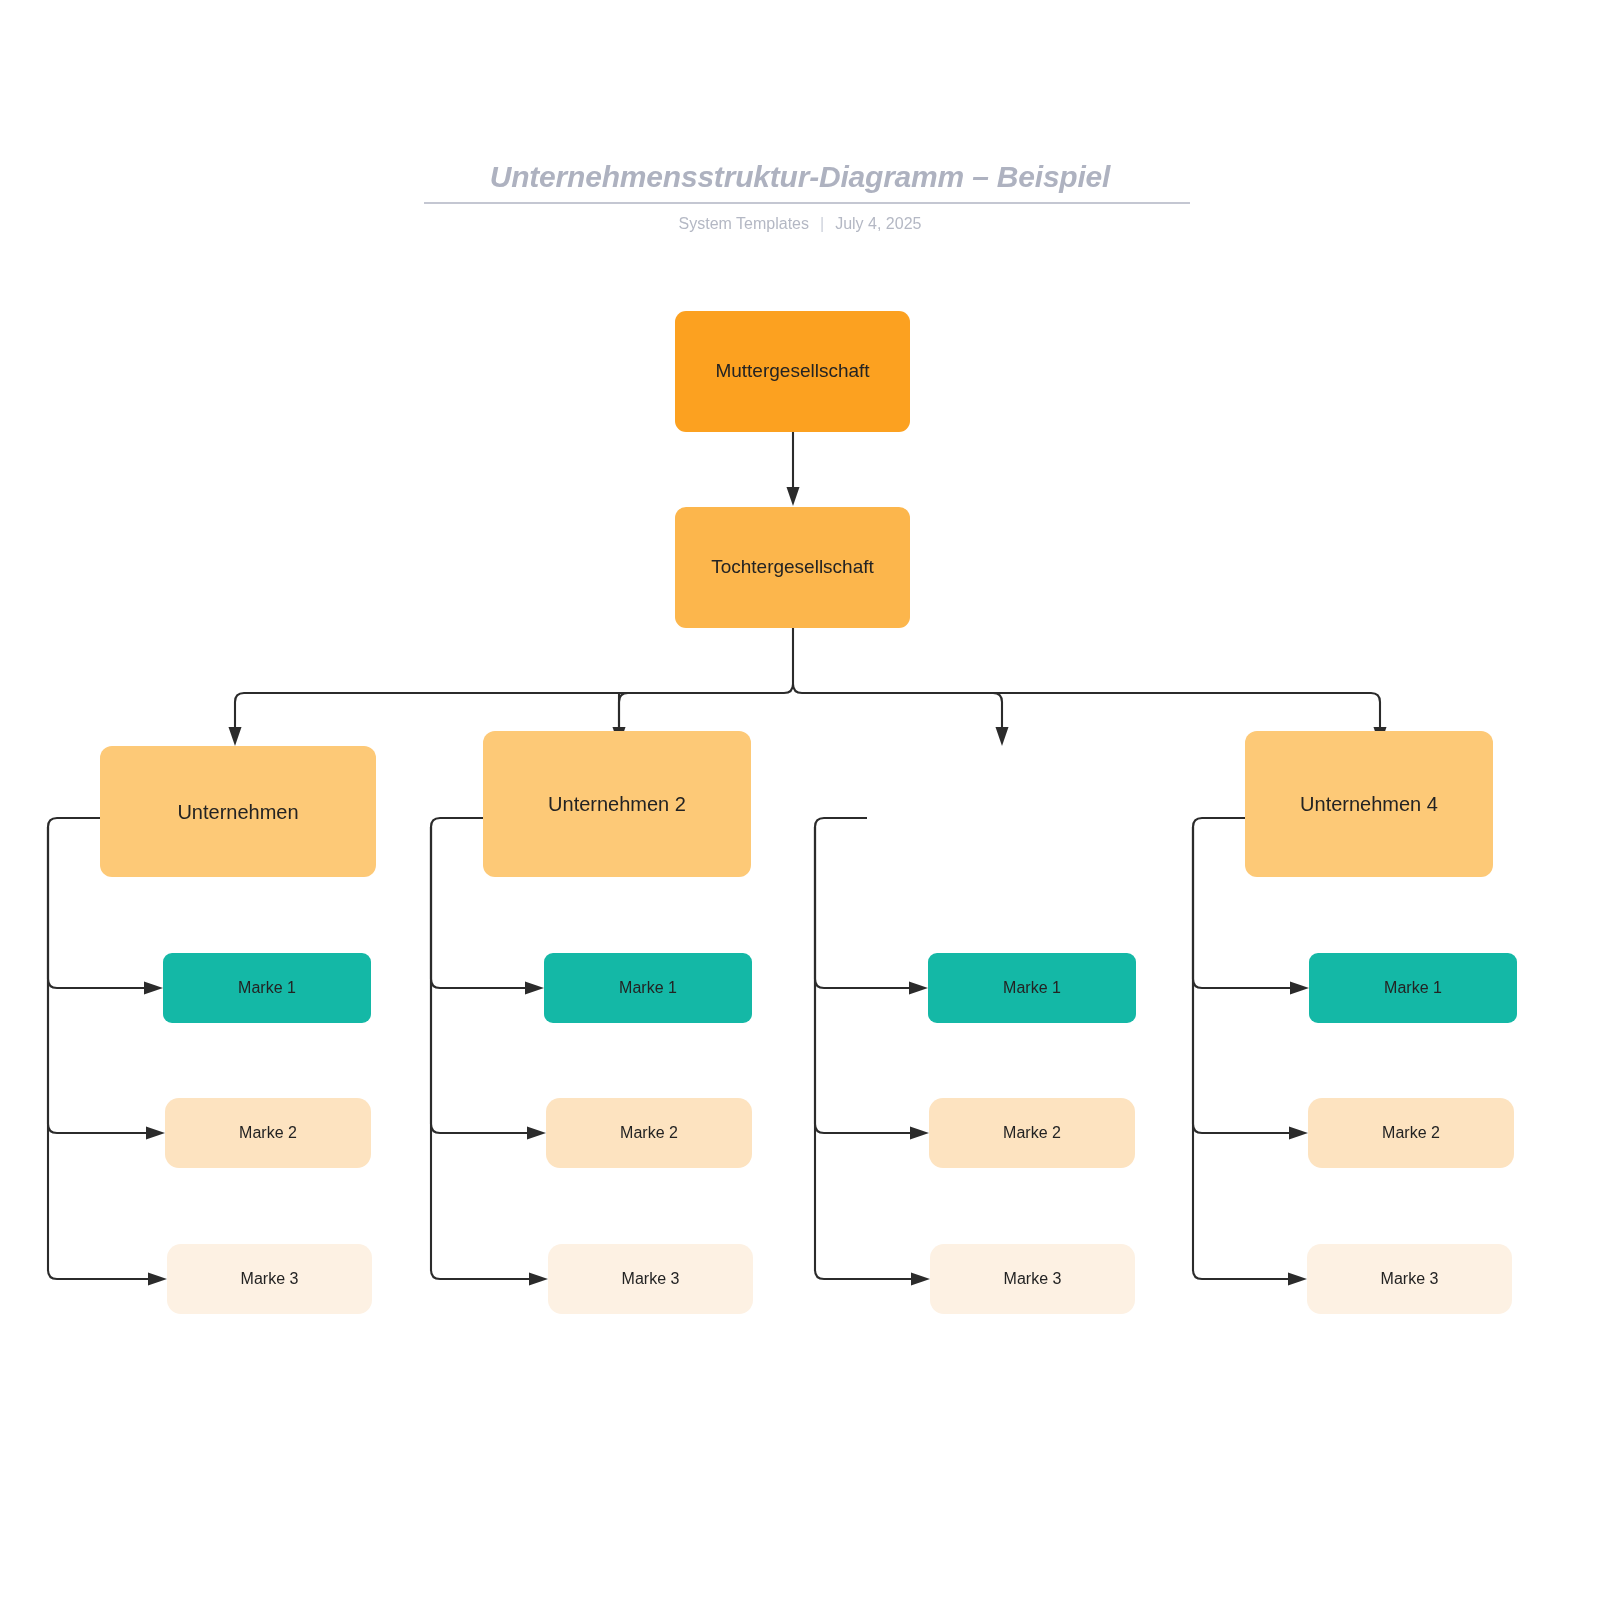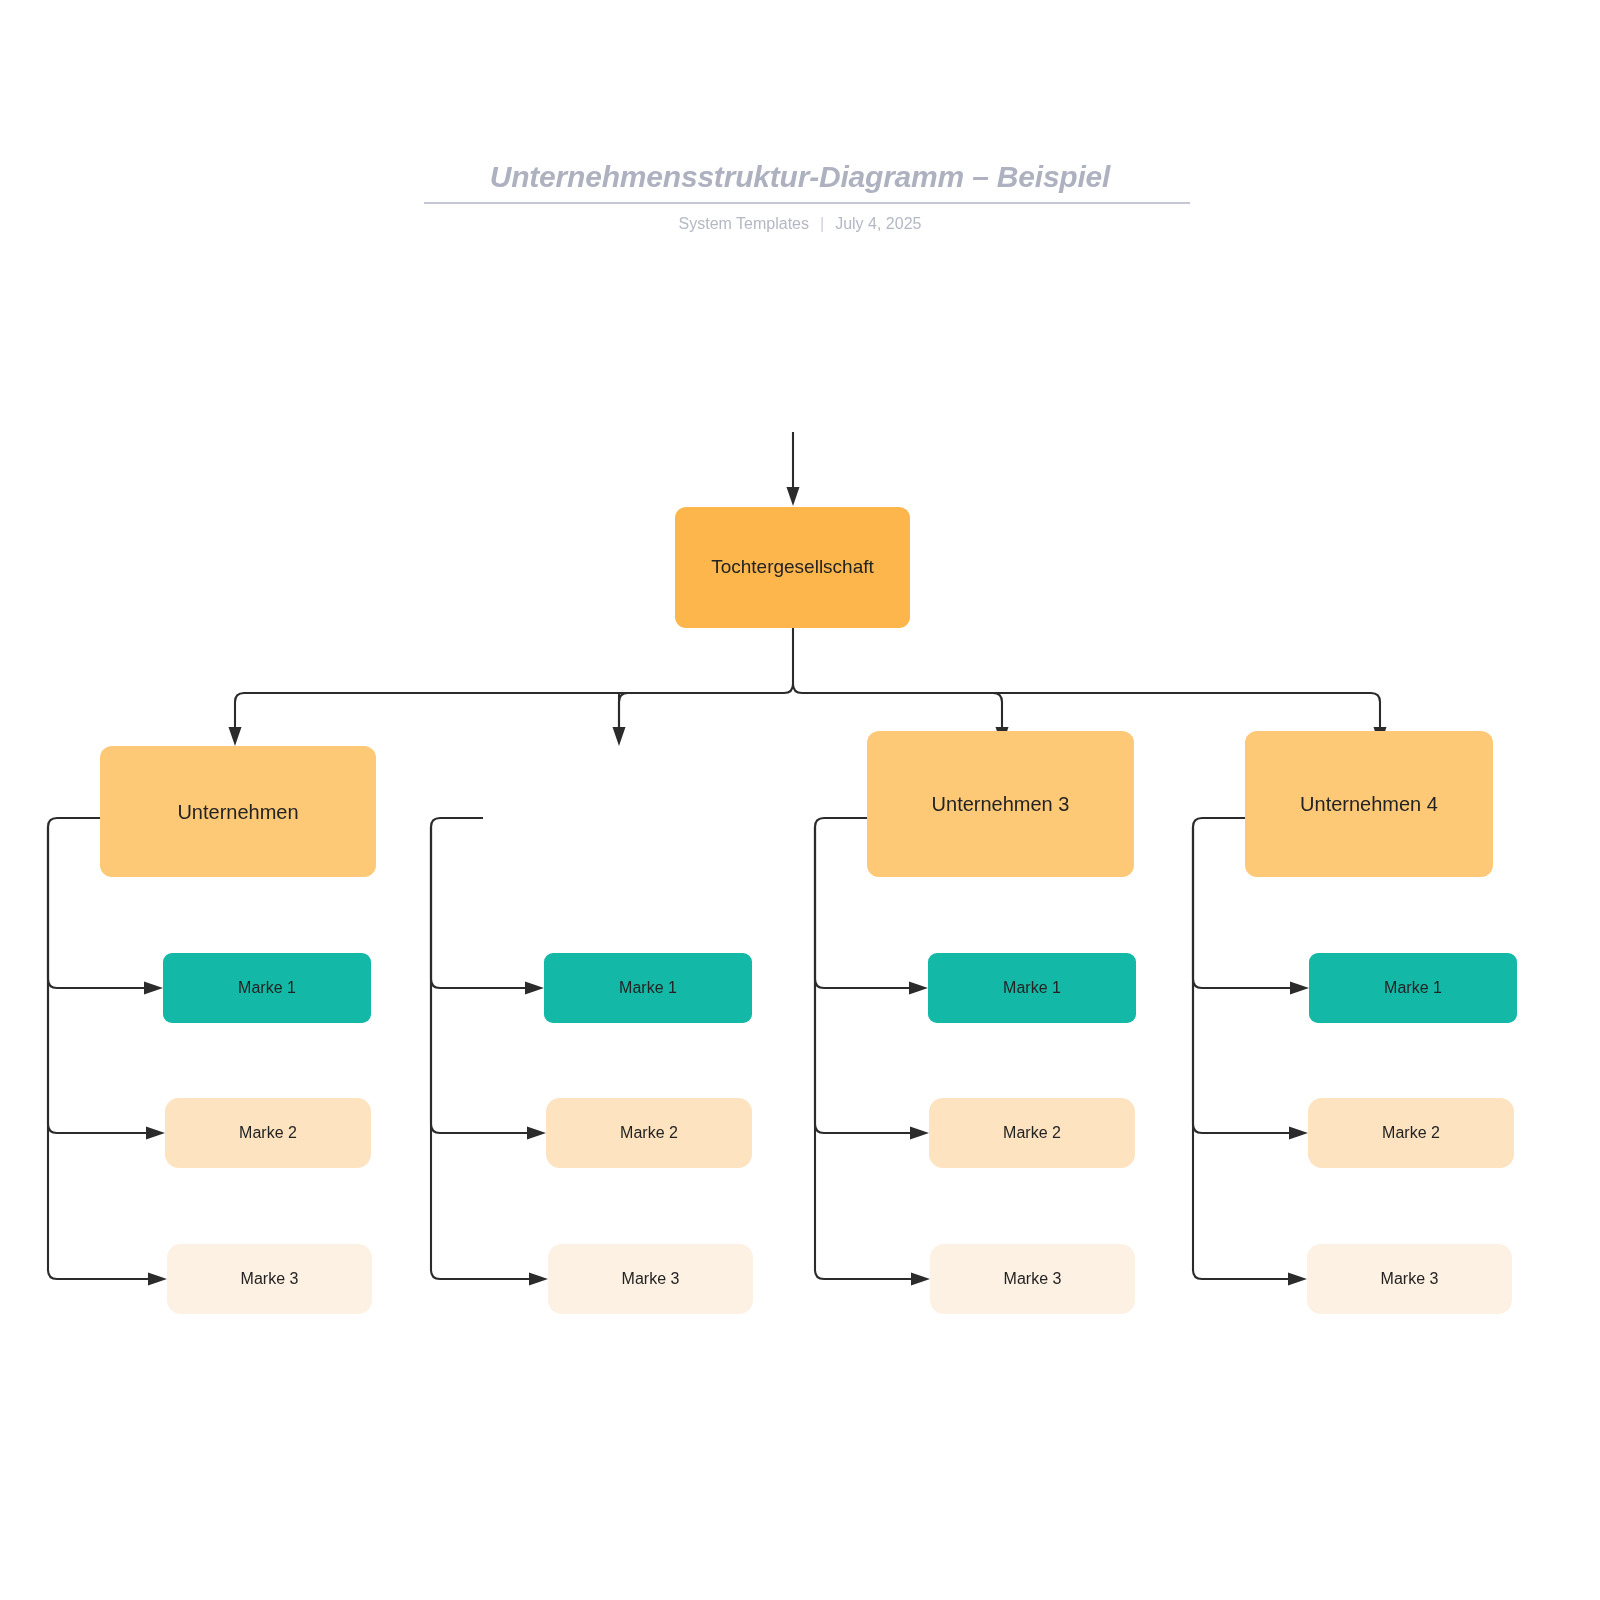--- a/index.html
+++ b/index.html
@@ -166,30 +166,33 @@
     <g>
       <path d="M 1245 818 L 1202 818 Q 1193 818 1193 827 L 1193 979 Q 1193 988 1202 988 L 1290 988"></path>
       <polygon points="1309,988 1290,981.5 1290,994.5"></polygon>
       <path d="M 1193 827 L 1193 1124 Q 1193 1133 1202 1133 L 1289 1133"></path>
       <polygon points="1308,1133 1289,1126.5 1289,1139.5"></polygon>
       <path d="M 1193 827 L 1193 1270 Q 1193 1279 1202 1279 L 1288 1279"></path>
       <polygon points="1307,1279 1288,1272.5 1288,1285.5"></polygon>
     </g>
   </svg>
 
+  <div class="node level-root" style="left:675px; top:311px; width:235px; height:121px;">
+    <span>Muttergesellschaft</span>
+  </div>
 
   <div class="node level-sub" style="left:675px; top:507px; width:235px; height:121px;">
     <span>Tochtergesellschaft</span>
   </div>
 
   <div class="node level-unit" style="left:100px; top:746px; width:276px; height:131px;">
     <span>Unternehmen</span>
   </div>
-  <div class="node level-unit" style="left:867px; top:731px; width:267px; height:146px;">
-    <span>Unternehmen 3</span>
+  <div class="node level-unit" style="left:483px; top:731px; width:268px; height:146px;">
+    <span>Unternehmen 2</span>
   </div>
   <div class="node level-unit" style="left:1245px; top:731px; width:248px; height:146px;">
     <span>Unternehmen 4</span>
   </div>
 
   <div class="node brand-1" style="left:163px; top:953px; width:208px; height:70px;">
     <span>Marke 1</span>
   </div>
   <div class="node brand-2" style="left:165px; top:1098px; width:206px; height:70px;">
     <span>Marke 2</span>

